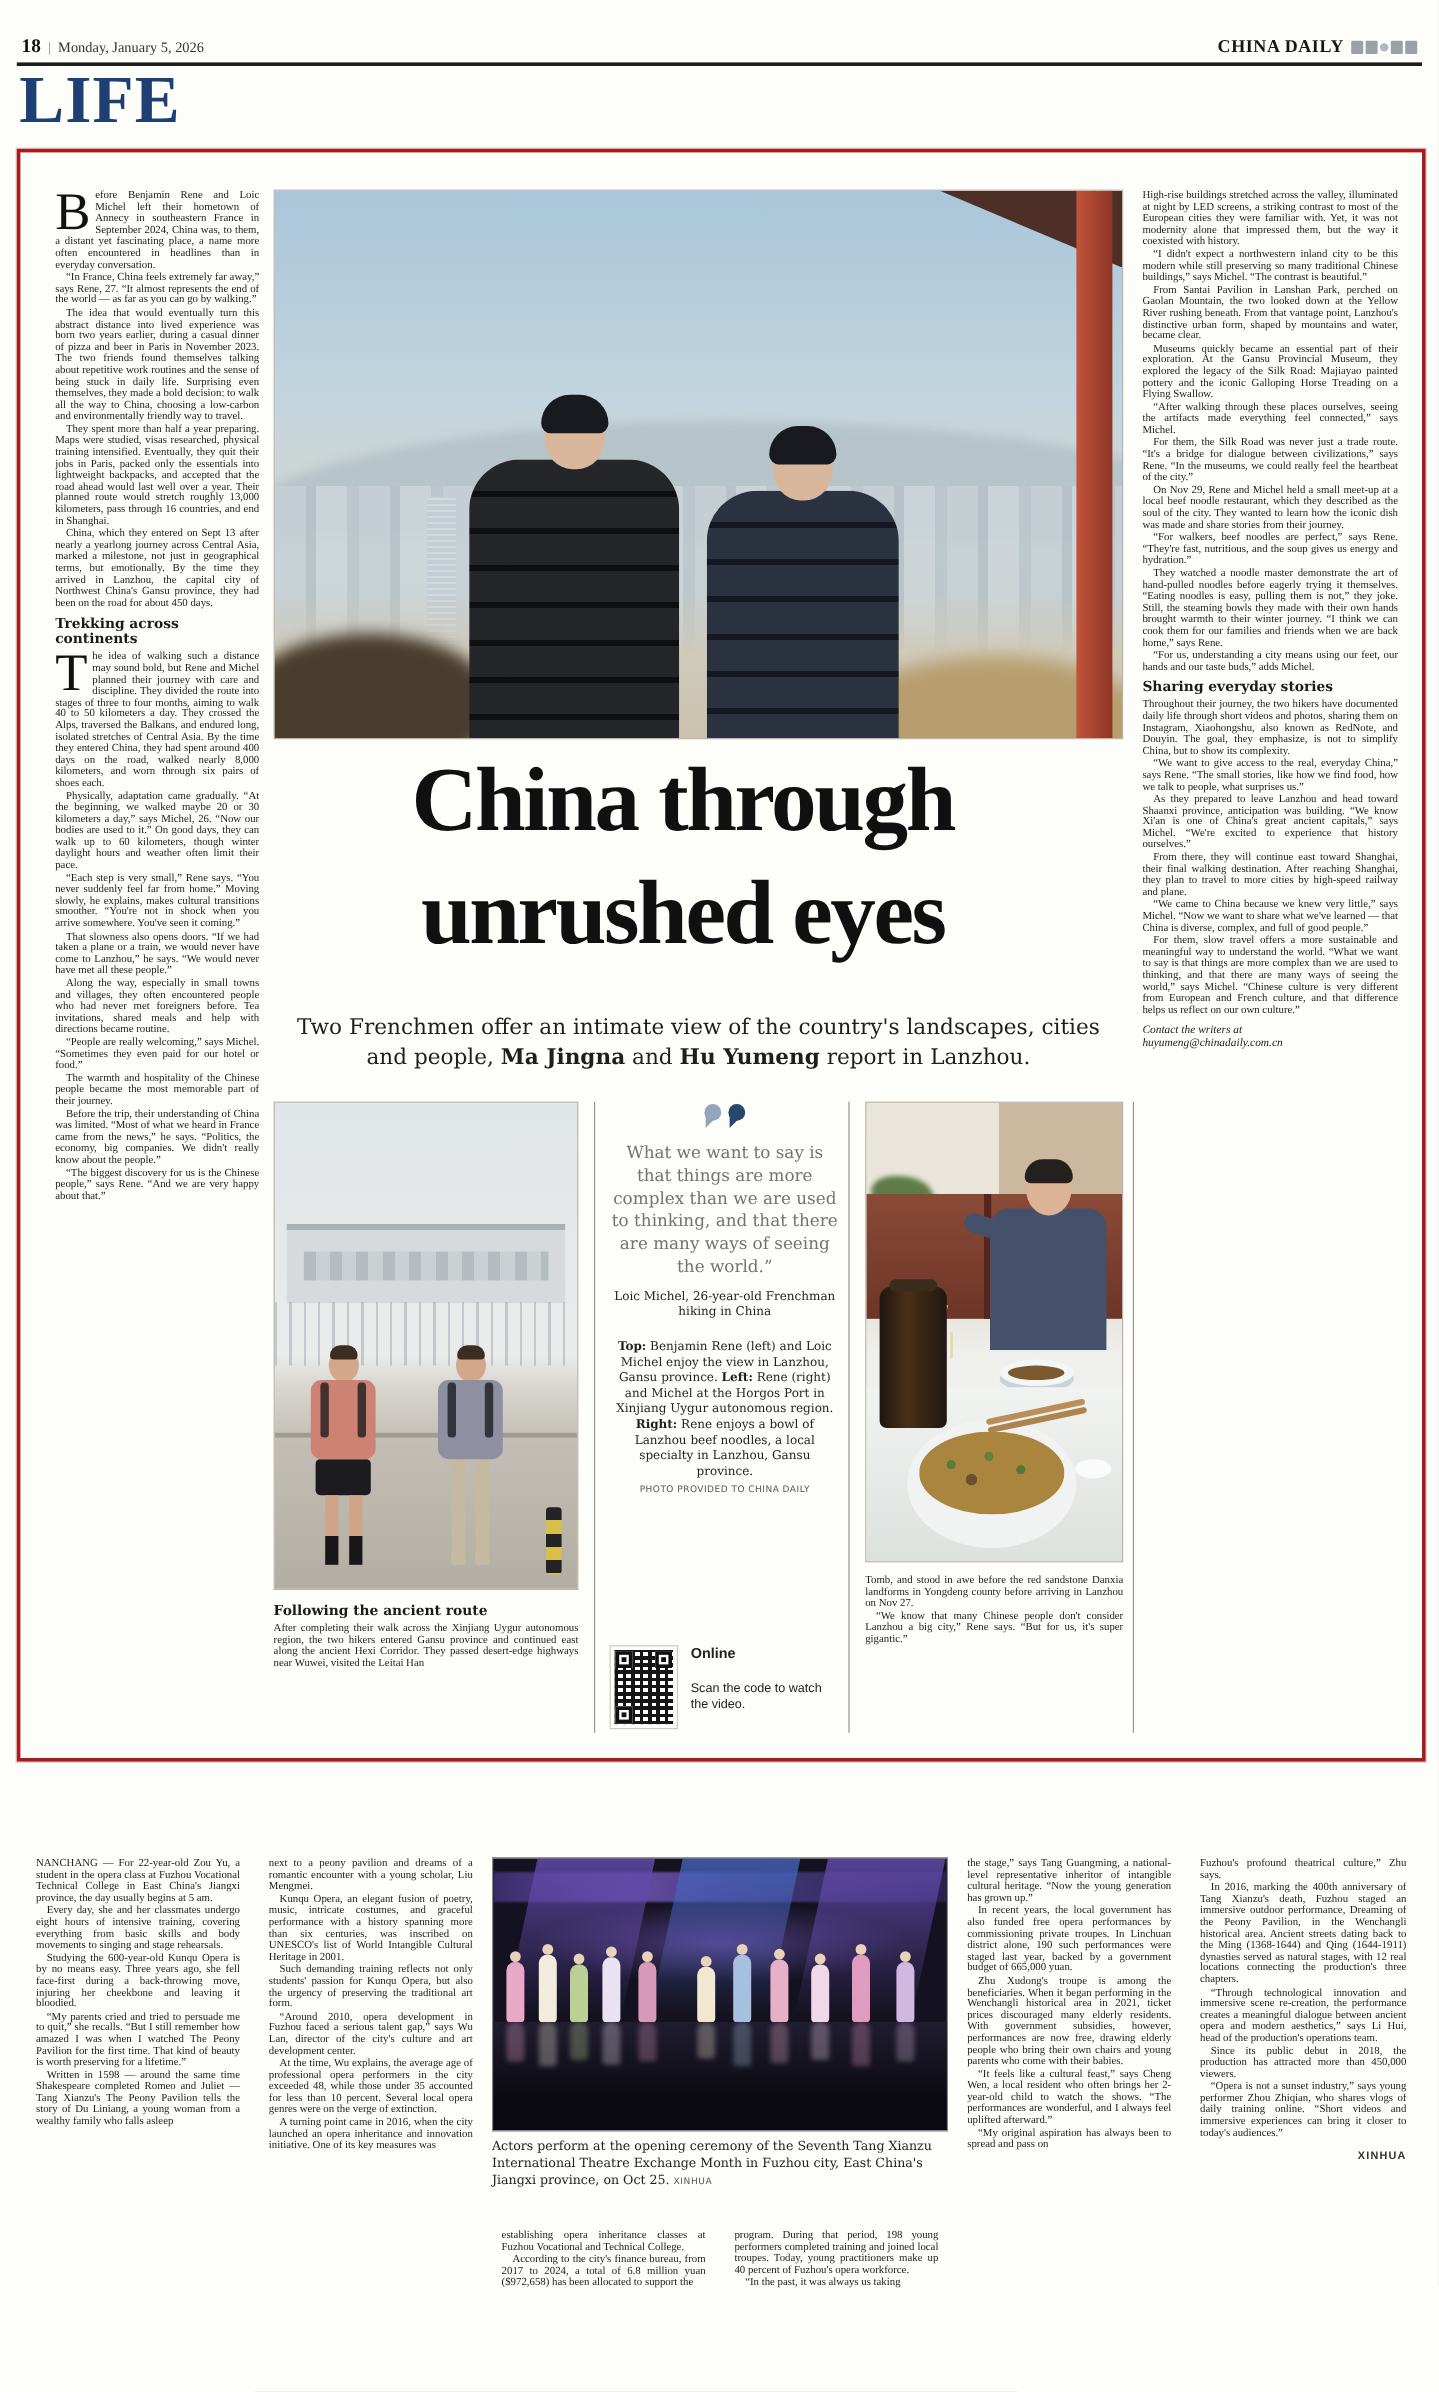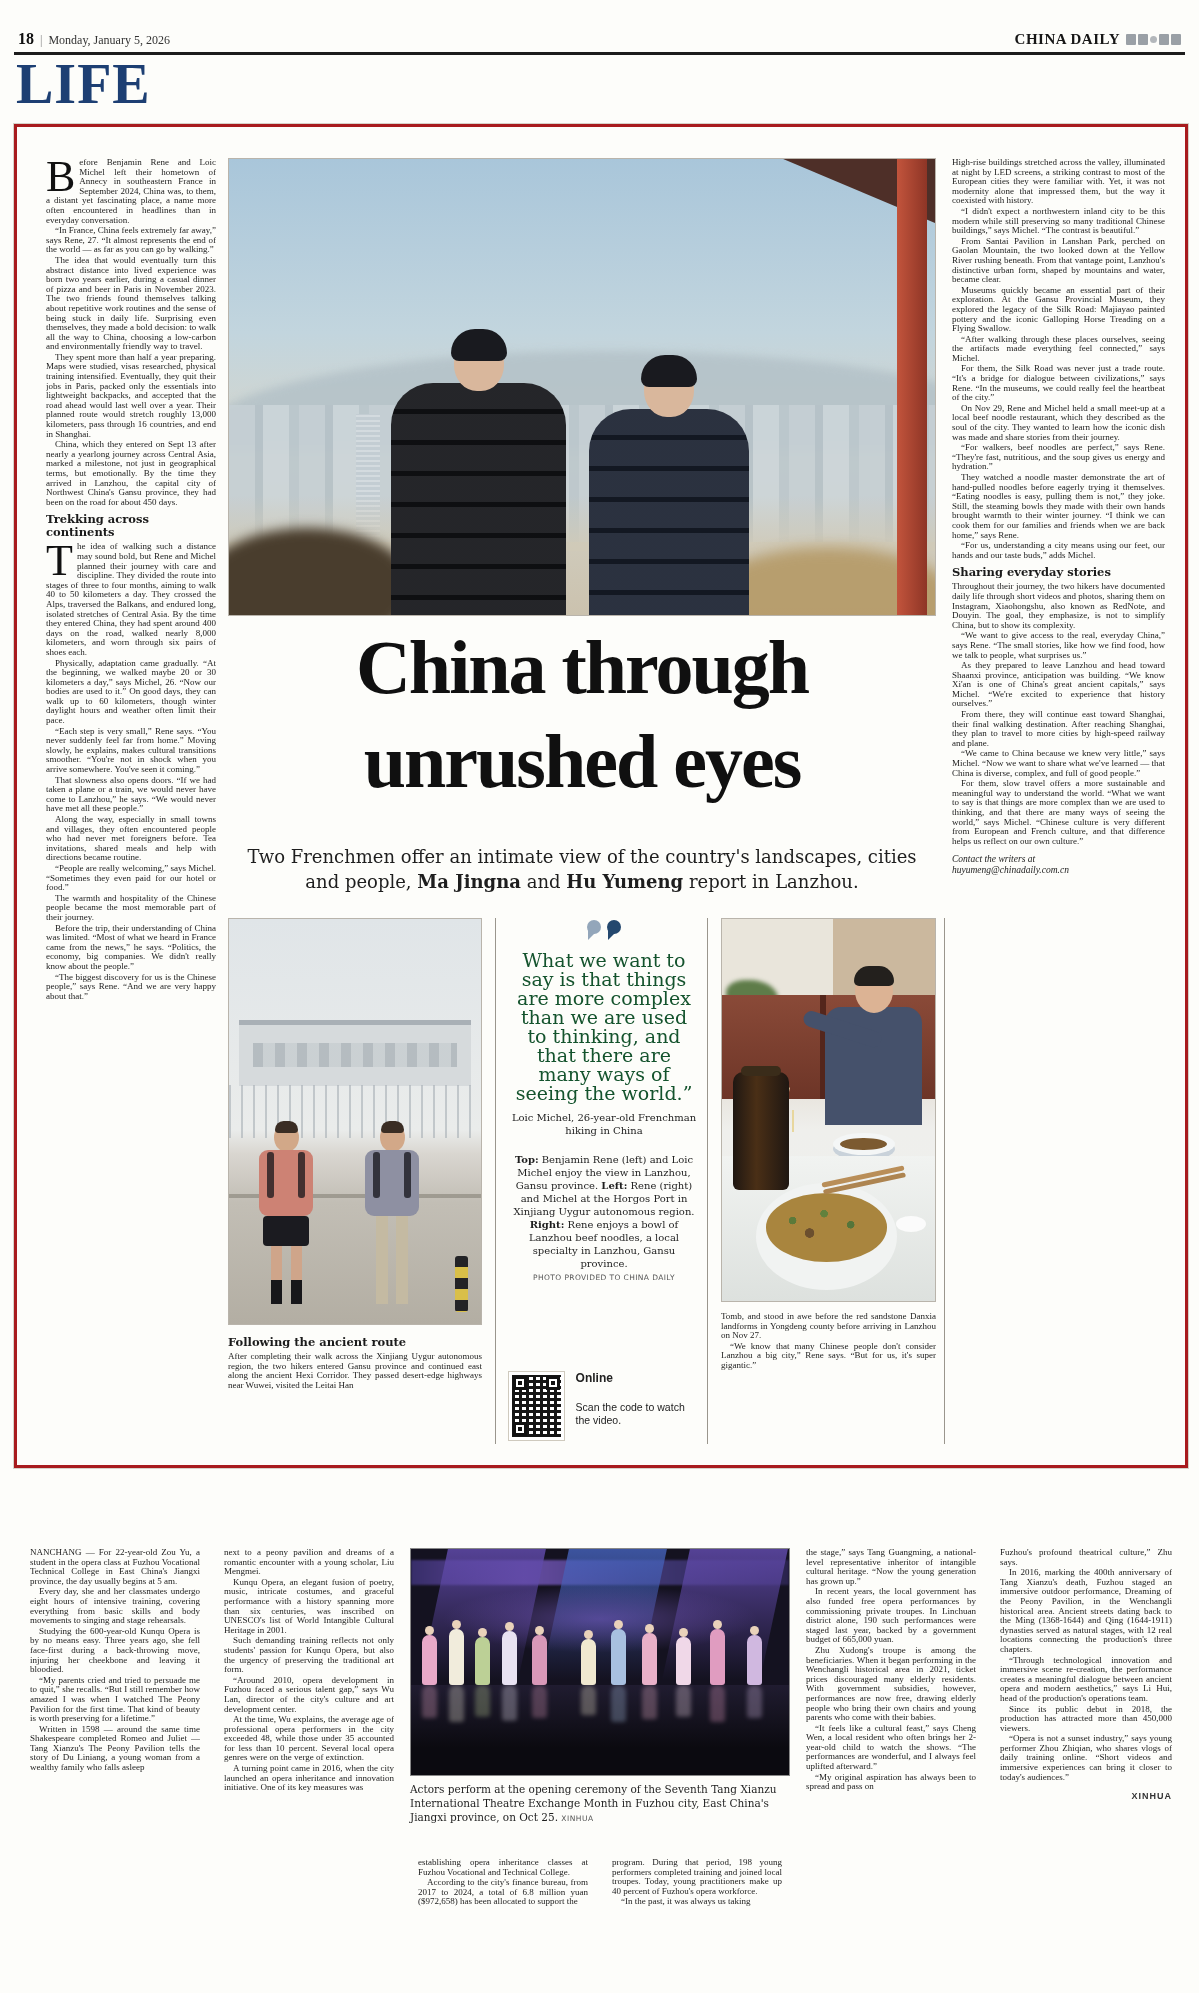--- a/index.html
+++ b/index.html
@@ -23,33 +23,33 @@
   
   .textcol{position:absolute;font-size:9px;line-height:9.6px;text-align:justify;overflow:hidden;}
   .textcol p{margin:0 0 1px 0;text-indent:9px;}
   .noindent-first p:first-child{text-indent:0;}
   .dropcap p:first-child::first-letter{float:left;font-size:44px;line-height:34px;
         padding:2px 4px 0 0;font-weight:400;color:#111;}
   h3.sec{font-family:"DejaVu Serif",serif;font-weight:bold;font-size:11.5px;line-height:13px;
         margin:6px 0 3px 0;text-align:left;}
   .contact{font-style:italic;font-size:9.5px;line-height:11px;margin-top:8px;text-align:left;}
   
-  .headline{position:absolute;left:228px;top:620px;width:708px;text-align:center;
+  .headline{position:absolute;left:215px;top:620px;width:708px;text-align:center;
         font-family:"Liberation Serif",serif;font-weight:bold;color:#101010;
         font-size:76px;line-height:94px;letter-spacing:-2px;}
   .subtitle{position:absolute;left:238px;top:844px;width:688px;text-align:center;
         font-family:"DejaVu Serif",serif;font-size:18px;line-height:25px;color:#1e1e1e;}
   
   .quotecol{position:absolute;left:509px;top:918px;width:190px;text-align:center;}
   .qicons{margin:2px 0 6px 0;}
   .qmk{display:inline-block;width:14px;height:21px;position:relative;margin:0 3px;}
   .qmk::before{content:"";position:absolute;left:0;top:0;width:14px;height:14px;border-radius:50%;background:var(--c);}
   .qmk::after{content:"";position:absolute;left:1px;top:8px;width:0;height:0;
         border-top:12px solid var(--c);border-right:12px solid transparent;}
-  .qtext{font-family:"DejaVu Serif",serif;font-size:19px;line-height:19px;color:#14532d;}
+  .qtext{font-family:"DejaVu Serif",serif;font-size:14px;line-height:19px;color:#737373;}
   .qattr{font-family:"DejaVu Serif",serif;font-size:10px;line-height:13px;margin-top:8px;color:#222;}
   .qattr b{font-weight:normal;}
   .pcaption{font-family:"DejaVu Serif",serif;font-size:10px;line-height:13px;margin-top:16px;color:#1e1e1e;}
   .pcaption b{font-weight:bold;}
   .pcredit{font-family:"DejaVu Sans",sans-serif;font-size:7.5px;letter-spacing:.4px;color:#555;margin-top:3px;}
   
   .online{position:absolute;left:509px;top:1372px;width:190px;height:74px;display:flex;gap:12px;align-items:flex-start;}
   .qr{position:relative;width:62px;height:62px;background:#fff;border:3px solid #fff;outline:1px solid #cfcabe;
       background-image:repeating-linear-gradient(90deg,#151515 0 3px,transparent 3px 7px),
                        repeating-linear-gradient(0deg,#151515 0 3px,transparent 3px 6px);}

